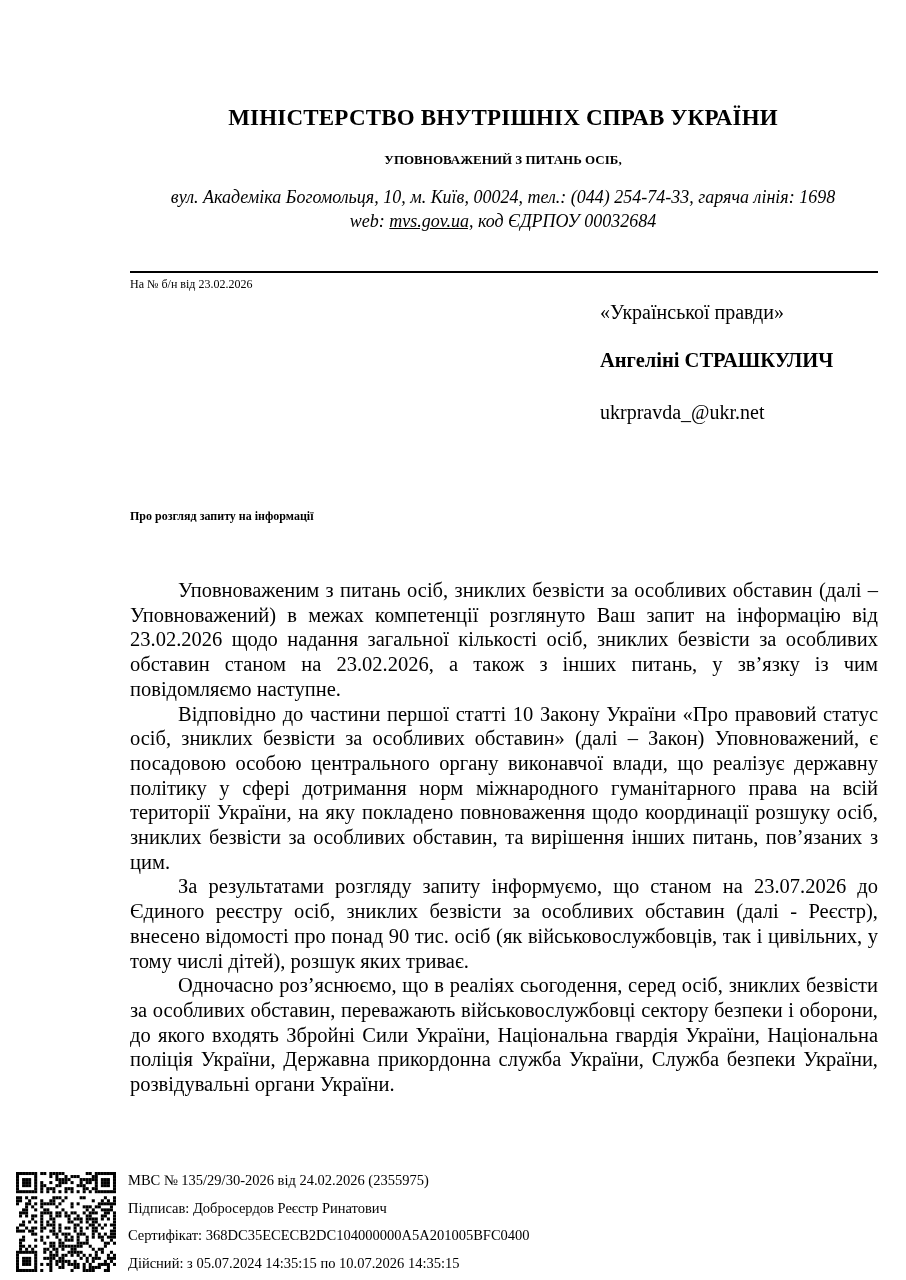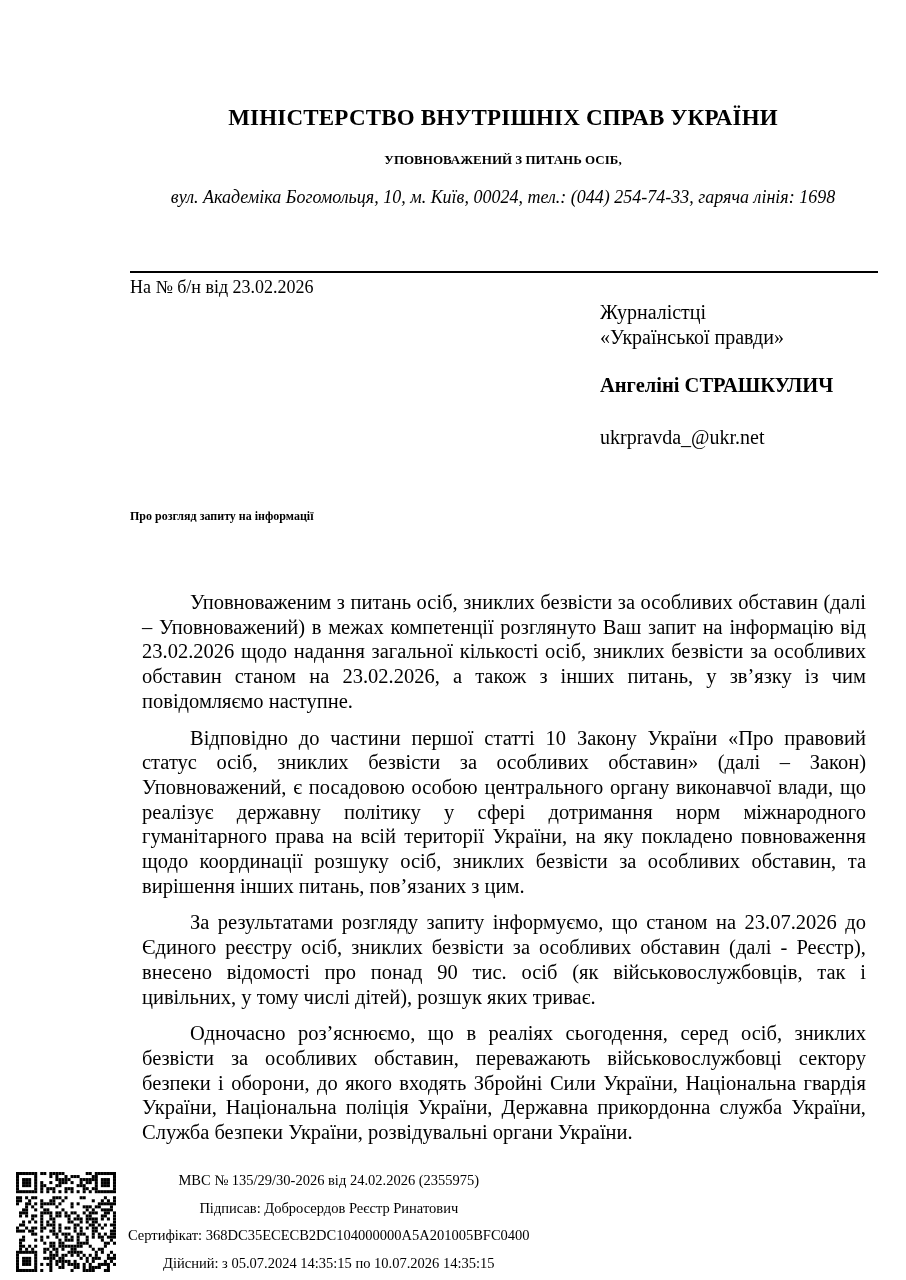--- a/index.html
+++ b/index.html
@@ -14,57 +14,57 @@
   
   .letterhead{position:absolute;left:128px;top:104px;width:750px;text-align:center;}
   .ministry{font-size:23px;font-weight:bold;line-height:27px;letter-spacing:0.2px;}
   .office{font-size:13px;font-weight:bold;line-height:26px;}
   .office-wrap{margin-top:16px;}
   .addr-wrap{margin-top:12px;}
   .address{font-size:18px;line-height:24px;font-style:italic;}
   .u{text-decoration:underline;}
   
   .rule{position:absolute;left:130px;top:271px;width:748px;border-top:2px solid #000;}
-  .ref{position:absolute;left:130px;top:277px;font-size:18px;}
+  .ref{position:absolute;left:130px;top:277px;font-size:12px;}
   
   .recipient{position:absolute;left:600px;top:300px;font-size:20px;line-height:25px;}
   .recipient .name{font-weight:bold;font-size:20.5px;margin-top:23px;text-align:right;}
   .recipient .email{margin-top:27px;}
   
   .subject{position:absolute;left:130px;top:509px;font-size:12px;font-weight:bold;}
   
   .body{position:absolute;left:130px;top:578px;width:748px;
         font-size:20.5px;line-height:24.7px;text-align:justify;}
-  .body p{margin:12px;text-indent:48px;}
+  .body p{margin:0;text-indent:48px;}
   
   .qr{position:absolute;left:16px;top:1172px;width:100px;height:100px;}
   .stamp{position:absolute;left:128px;top:1172px;height:100px;
          display:flex;flex-direction:column;justify-content:space-between;
-         font-size:14.5px;line-height:17px;text-align:center;}
+         font-size:14.5px;line-height:17px;}
 </style>
 </head>
 <body>
 
 <div class="page">
 
   <header class="letterhead">
     <div class="ministry">МІНІСТЕРСТВО ВНУТРІШНІХ СПРАВ УКРАЇНИ</div>
     <div class="office-wrap">
       <div class="office">УПОВНОВАЖЕНИЙ З ПИТАНЬ ОСІБ,</div>
     </div>
     <div class="addr-wrap">
       <div class="address">вул. Академіка Богомольця, 10, м. Київ, 00024, тел.: (044) 254-74-33, гаряча лінія: 1698</div>
+      <div class="address"><span>web: </span><span class="u">mvs.gov.ua,</span><span> код ЄДРПОУ 00032684</span></div>
     </div>
   </header>
 
   <div class="rule"></div>
   <div class="ref">На № б/н від 23.02.2026</div>
 
   <div class="recipient">
-    <div>Журналістці</div>
     <div>«Української правди»</div>
     <div class="name">Ангеліні СТРАШКУЛИЧ</div>
     <div class="email">ukrpravda_@ukr.net</div>
   </div>
 
   <div class="subject">Про розгляд запиту на інформації</div>
 
   <div class="body" id="body-paragraphs">
       <p>Уповноваженим з питань осіб, зниклих безвісти за особливих обставин (далі – Уповноважений) в межах компетенції розглянуто Ваш запит на інформацію від 23.02.2026 щодо надання загальної кількості осіб, зниклих безвісти за особливих обставин станом на 23.02.2026, а також з інших питань, у зв’язку із чим повідомляємо наступне.</p>
       <p>Відповідно до частини першої статті 10 Закону України «Про правовий статус осіб, зниклих безвісти за особливих обставин» (далі – Закон) Уповноважений, є посадовою особою центрального органу виконавчої влади, що реалізує державну політику у сфері дотримання норм міжнародного гуманітарного права на всій території України, на яку покладено повноваження щодо координації розшуку осіб, зниклих безвісти за особливих обставин, та вирішення інших питань, пов’язаних з цим.</p>

